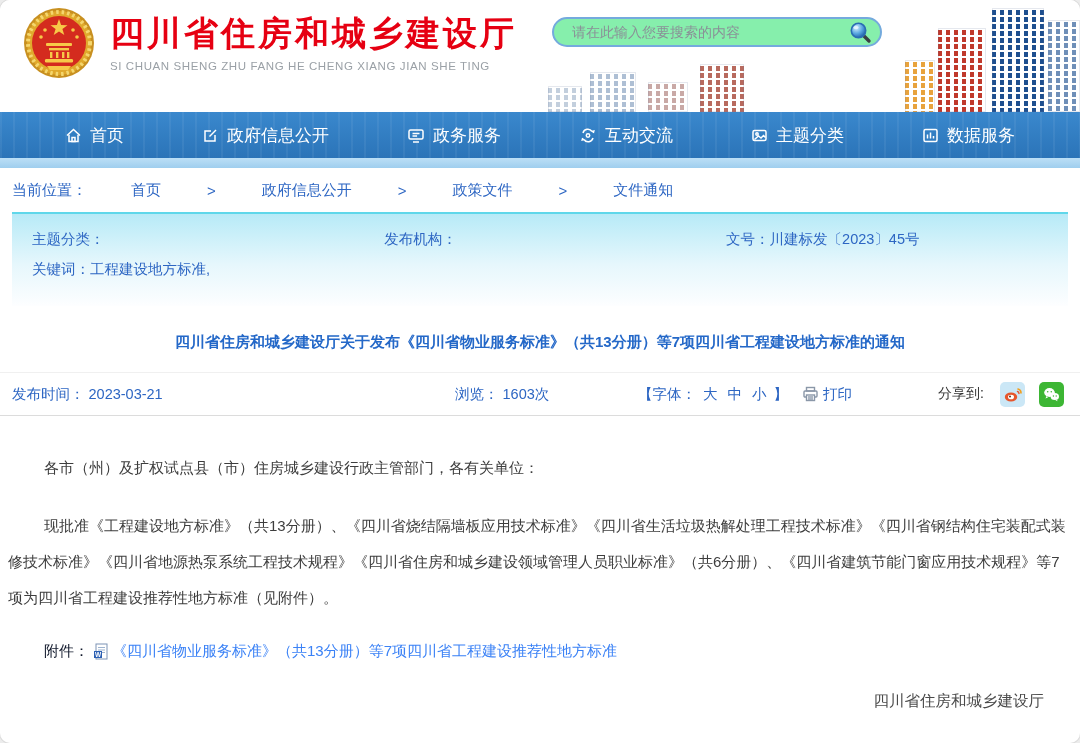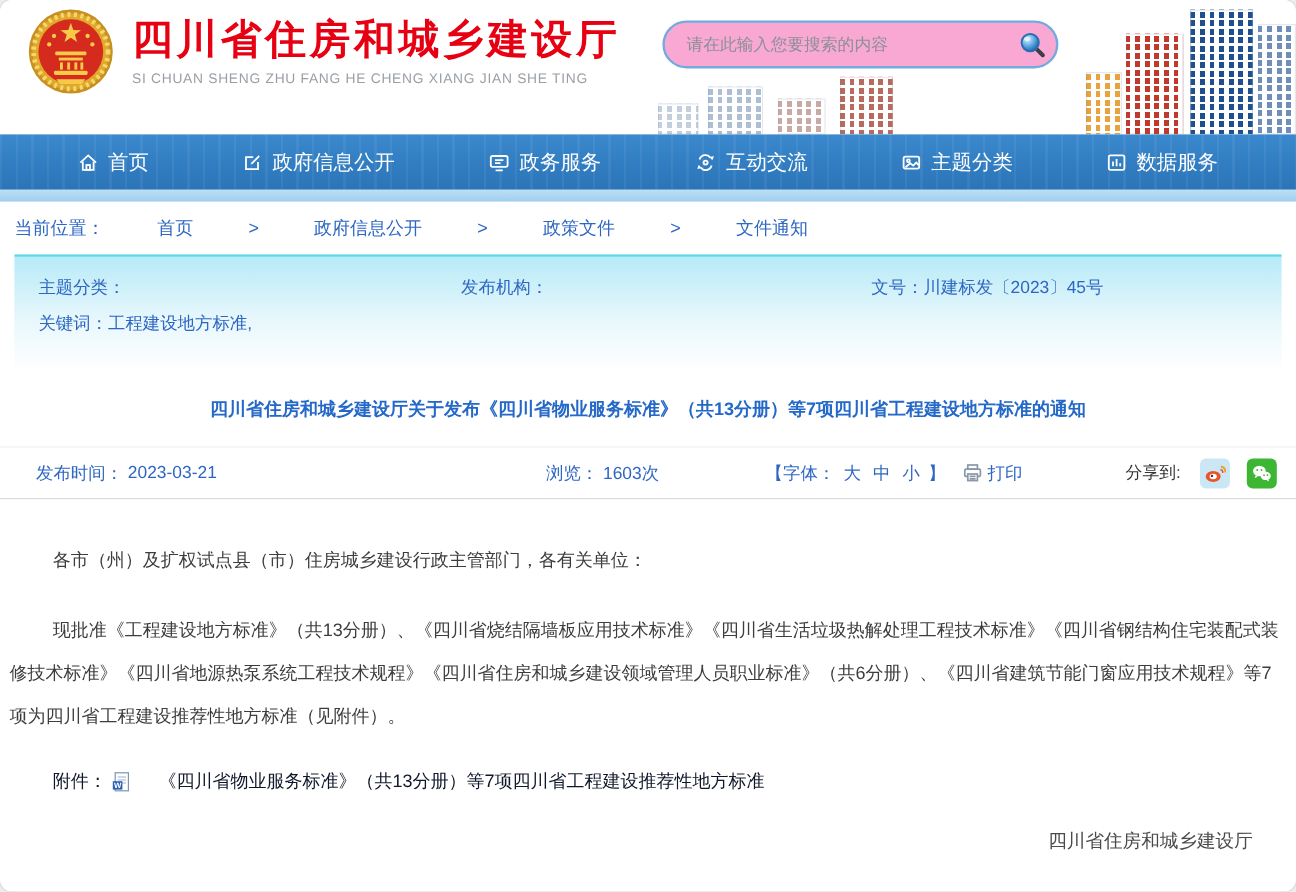--- a/index.html
+++ b/index.html
@@ -8,21 +8,21 @@
   
   .site-header{position:relative;height:112px;background:#fff;overflow:hidden;}
   .skyline{position:absolute;inset:0;pointer-events:none;}
   .bld{position:absolute;bottom:0;background-color:#fff;
        background-image:repeating-linear-gradient(to bottom,#fff 0 2px,rgba(255,255,255,0) 2px 7px),
                         repeating-linear-gradient(to right,var(--c,#9db8d8) 0 4px,rgba(255,255,255,0) 4px 8px);
        box-shadow:inset 0 0 0 1px rgba(110,130,160,.18);}
   .logo-area{position:absolute;left:22px;top:6px;display:flex;align-items:center;gap:14px;}
   .site-title{font-size:34px;font-weight:bold;color:#e60012;letter-spacing:3px;line-height:1.15;}
   .site-subtitle{font-size:11.5px;color:#9aa0a6;letter-spacing:.6px;margin-top:6px;}
-  .search-box{position:absolute;left:552px;top:17px;width:330px;height:40px;border:2px solid #74aadd;border-radius:20px;background:#f9a8d4;display:flex;align-items:center;padding:0 6px 0 16px;box-sizing:border-box;}
+  .search-box{position:absolute;left:552px;top:17px;width:330px;height:30px;border:2px solid #74aadd;border-radius:20px;background:#86efac;display:flex;align-items:center;padding:0 6px 0 16px;box-sizing:border-box;}
   .search-box input{flex:1;border:none;outline:none;font-size:14px;color:#333;background:transparent;font-family:inherit;}
   .search-box input::placeholder{color:#8a9097;}
   .search-btn{border:none;background:none;cursor:pointer;padding:2px;display:flex;}
 
   
   .main-nav{position:relative;height:46px;display:flex;align-items:center;justify-content:space-around;padding:0 26px;
     background-image:repeating-linear-gradient(90deg,rgba(255,255,255,.06) 0 2px,rgba(255,255,255,0) 2px 13px),linear-gradient(#3a88cd,#2b74b8);}
   .nav-item{display:flex;align-items:center;gap:8px;color:#fff;font-size:17px;text-decoration:none;cursor:pointer;}
   .nav-item svg{display:block;}
   .nav-substrip{height:10px;background:linear-gradient(#bcdff6,#9fceee);}
@@ -49,21 +49,21 @@
   .share-label{color:#333;font-size:14px;}
   .share-ic{width:25px;height:25px;border-radius:5px;display:inline-flex;align-items:center;justify-content:center;cursor:pointer;border:none;padding:0;}
   .share-weibo{background:#cbe7f6;margin-left:12px;}
   .share-wechat{background:#3db634;margin-left:10px;}
 
   .article-body{padding:0 8px;font-size:15px;color:#3d3d3d;}
   .article-body p{margin:0;text-indent:2.4em;line-height:36px;}
   .p-salutation{margin-top:34px !important;}
   .p-main{margin-top:22px !important;}
   .attach-row{margin-top:26px;padding-left:2.4em;display:flex;align-items:center;gap:4px;font-size:15px;}
-  .attach-row a{color:#0f172a;text-decoration:none;cursor:pointer;margin-left:20px;}
+  .attach-row a{color:#3b82f6;text-decoration:none;cursor:pointer;}
   .signature{margin:30px 28px 0 0;text-align:right;font-size:15.5px;color:#4a4a4a;}
 </style>
 </head>
 <body>
 
 <div class="page">
 
   <header class="site-header">
     <div class="skyline">
       <div class="bld" style="left:548px;width:34px;height:26px;--c:#c3cfdd;"></div>
@@ -201,21 +201,21 @@
     </div>
     <div class="info-field">
       <span>关键词：</span><span>工程建设地方标准,</span>
     </div>
     <div></div>
   </section>
 
   <h1 class="article-title">四川省住房和城乡建设厅关于发布《四川省物业服务标准》（共13分册）等7项四川省工程建设地方标准的通知</h1>
 
   <div class="meta-bar">
-    <span class="m" style="left:30px;text-align:center;">
+    <span class="m" style="left:12px;text-align:center;">
       <span>发布时间：</span>
         <span>2023-03-21</span>
     </span>
     <span class="m" style="left:455px;">
       <span>浏览：</span>
         <span>1603次</span>
     </span>
     <span class="m" style="left:638px;">
       <span>【字体：</span>
       <span class="font-btn">大</span>

